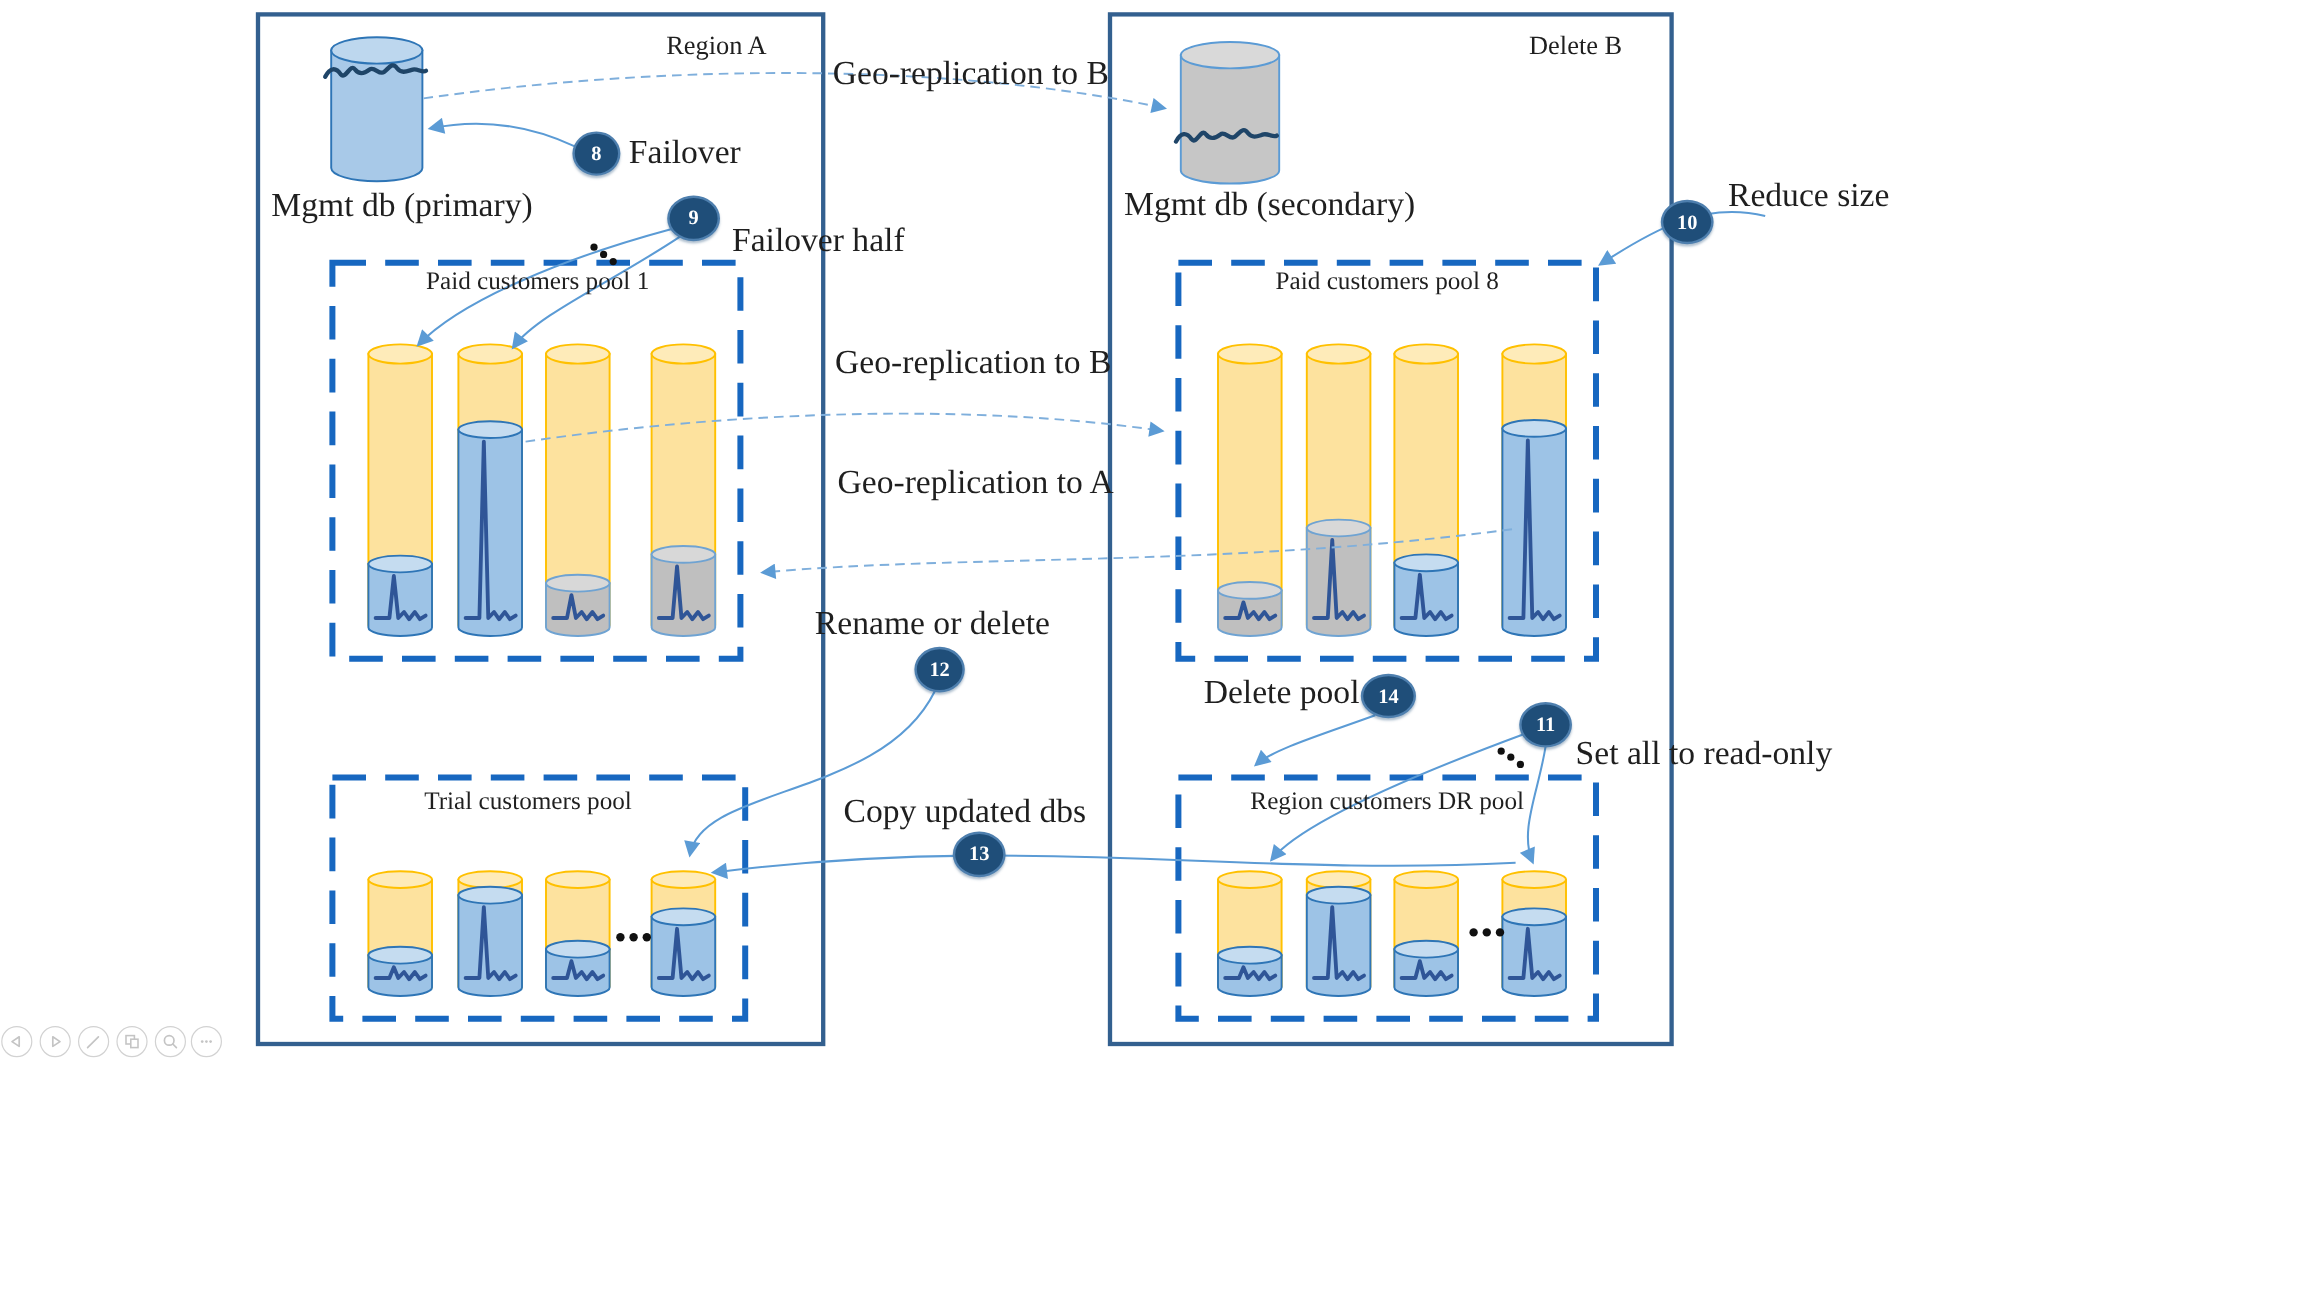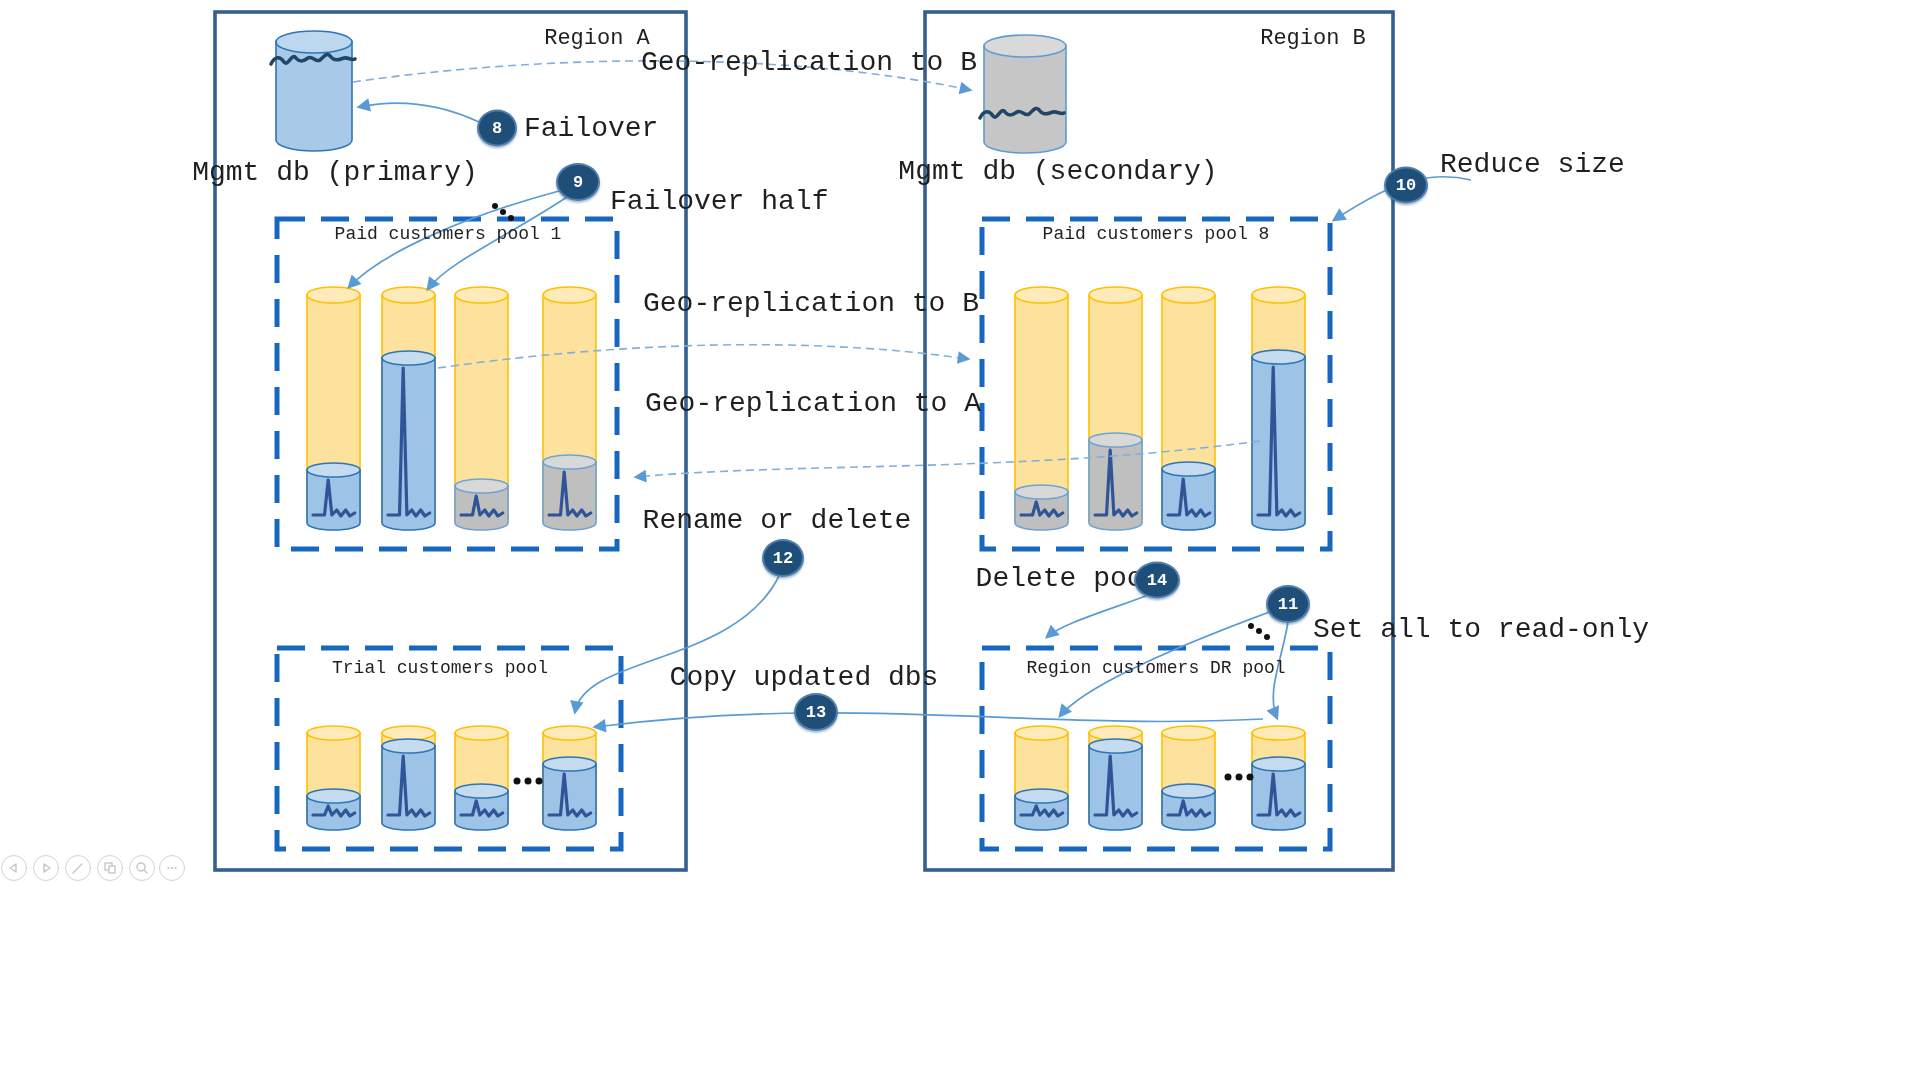--- a/index.html
+++ b/index.html
@@ -1,21 +1,21 @@
 <!DOCTYPE html>
 <html><head>
 <meta charset="utf-8">
 <style>
   html,body{margin:0;padding:0;background:#fff;}
   .stage{position:relative;width:1915px;height:1076px;background:#ffffff;overflow:hidden;
-         font-family:Liberation Mono, monospace;color:#1f1f1f;}
+         font-family:Liberation Serif, serif;color:#1f1f1f;}
   #diagram{position:absolute;left:0;top:0;width:1915px;height:1076px;}
   .lbl{position:absolute;transform:translate(-50%,-50%);white-space:nowrap;font-size:28px;color:#1f1f1f;z-index:5;}
   .lbl.left{transform:translate(0,-50%);}
-  .pool-title{font-size:18px;}
+  .pool-title{font-size:21px;}
   .region-title{font-size:22px;}
   .badge{position:absolute;transform:translate(-50%,-50%);background:#1F4E79;border:2px solid #4E7FAE;
          border-radius:50%;display:flex;align-items:center;justify-content:center;z-index:6;
          color:#ffffff;font-weight:bold;font-size:17px;box-shadow:0 2px 2px rgba(31,78,121,.35);}
   .toolbar{position:absolute;left:0;top:843px;width:200px;height:50px;z-index:7;}
   .tb{position:absolute;width:24px;height:24px;border:1.5px solid #d2d2d2;border-radius:50%;
       background:#ffffff;display:flex;align-items:center;justify-content:center;}
   .tb svg{display:block;}
 </style>
 </head>
@@ -217,21 +217,21 @@
         <circle cx="539" cy="781" r="3.5" fill="#111"></circle>
       </g>
       <g>
         <circle cx="1228" cy="777" r="3.5" fill="#111"></circle>
         <circle cx="1239" cy="777" r="3.5" fill="#111"></circle>
         <circle cx="1250" cy="777" r="3.5" fill="#111"></circle>
       </g>
     </svg>
 
   <div class="lbl region-title" style="left:597px;top:38px">Region A</div>
-  <div class="lbl region-title" style="left:1313px;top:38px">Region B</div>
+  <div class="lbl region-title" style="left:1313px;top:38px">Delete B</div>
 
   <div class="lbl" style="left:335px;top:172px">Mgmt db (primary)</div>
   <div class="lbl" style="left:1058px;top:171px">Mgmt db (secondary)</div>
 
   <div class="lbl pool-title" style="left:448px;top:234px">Paid customers pool 1</div>
   <div class="lbl pool-title" style="left:1156px;top:234px">Paid customers pool 8</div>
   <div class="lbl pool-title" style="left:440px;top:668px">Trial customers pool</div>
   <div class="lbl pool-title" style="left:1156px;top:668px">Region customers DR pool</div>
 
   <div class="lbl" style="left:809px;top:62px">Geo-replication to B</div>

